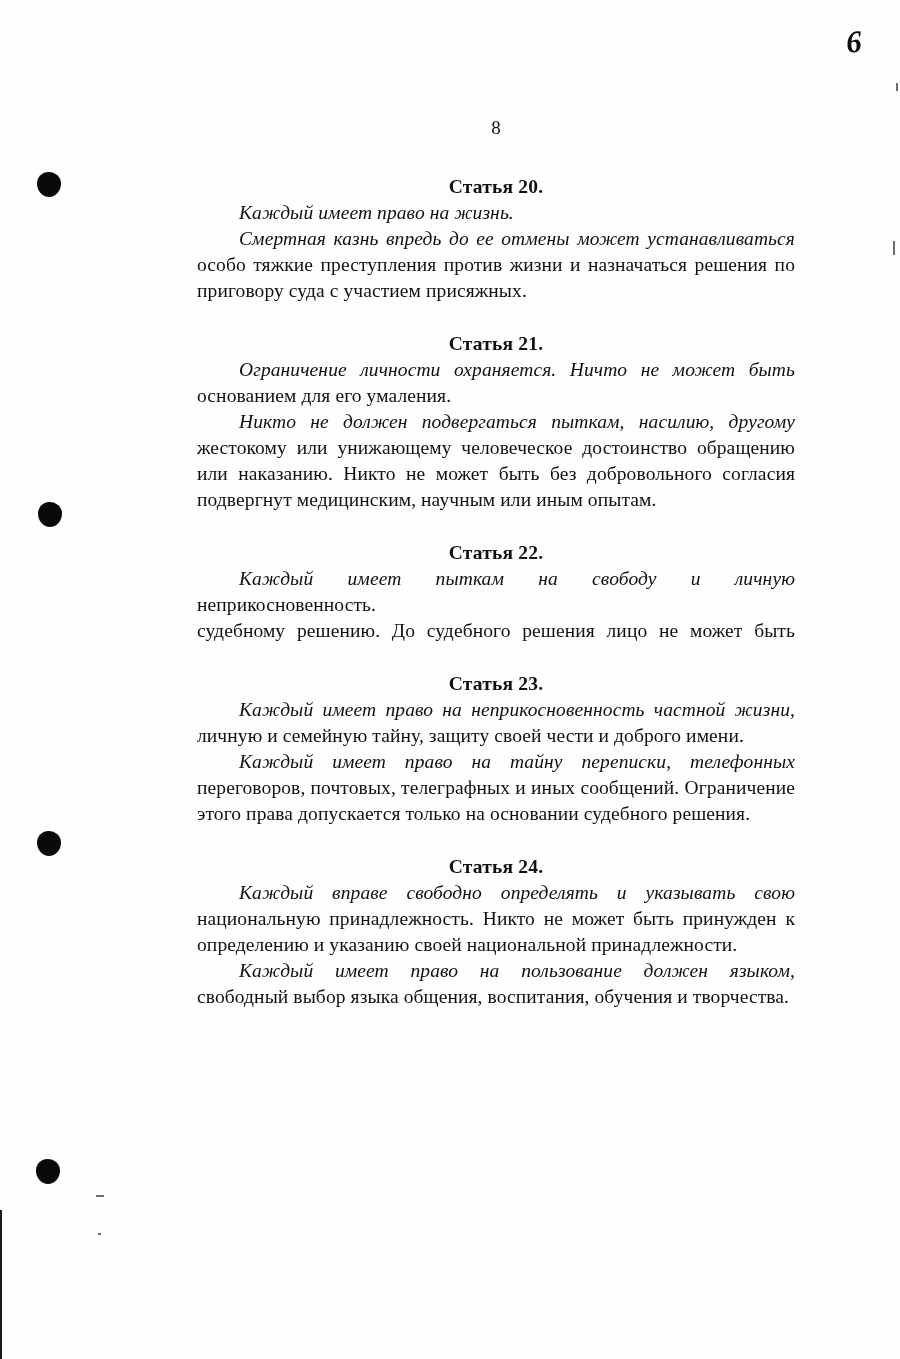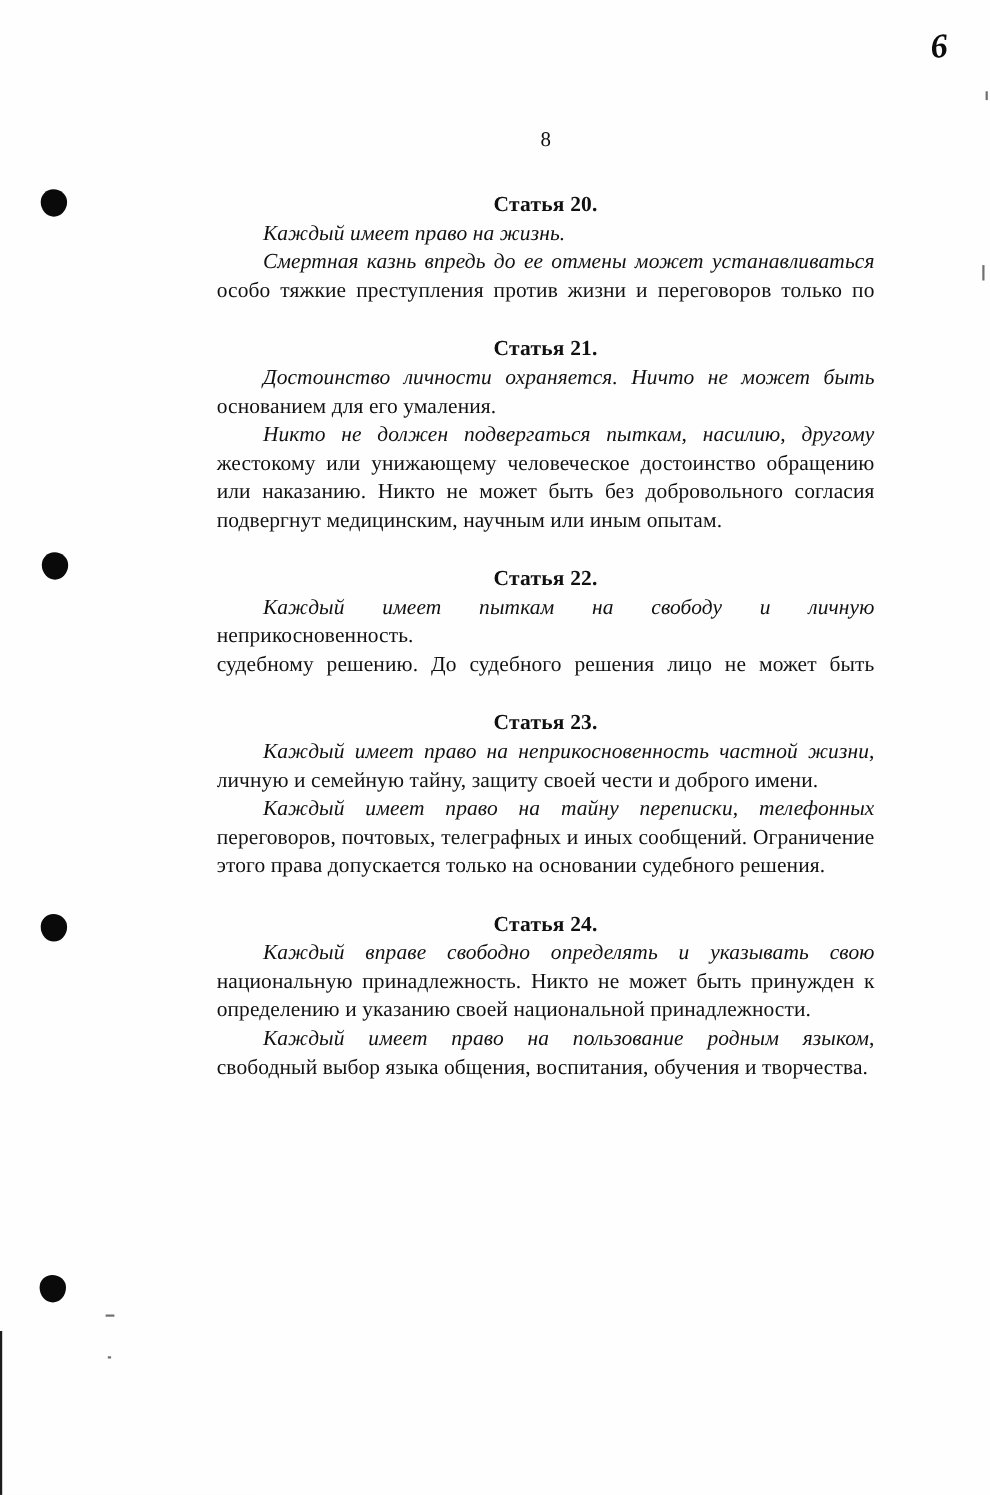--- a/index.html
+++ b/index.html
@@ -114,27 +114,28 @@
   <div class="text-column">
     <div class="page-number">8</div>
 
   <div class="article">
         <div class="article-title">Статья 20.</div>
         <div class="paragraph">
           <div class="text-line first last">Каждый имеет право на жизнь.</div>
         </div>
         <div class="paragraph">
           <div class="text-line first">Смертная казнь впредь до ее отмены может устанавливаться</div>
-          <div class="text-line">особо тяжкие преступления против жизни и переговоров только по</div>
+          <div class="text-line">особо тяжкие преступления против жизни и назначаться решения по</div>
+          <div class="text-line last">приговору суда с участием присяжных.</div>
         </div>
       </div>
       <div class="article">
         <div class="article-title">Статья 21.</div>
         <div class="paragraph">
-          <div class="text-line first">Достоинство личности охраняется. Ничто не может быть</div>
+          <div class="text-line first">Ограничение личности охраняется. Ничто не может быть</div>
           <div class="text-line last">основанием для его умаления.</div>
         </div>
         <div class="paragraph">
           <div class="text-line first">Никто не должен подвергаться пыткам, насилию, другому</div>
           <div class="text-line">жестокому или унижающему человеческое достоинство обращению</div>
           <div class="text-line">или наказанию. Никто не может быть без добровольного согласия</div>
           <div class="text-line last">подвергнут медицинским, научным или иным опытам.</div>
         </div>
       </div>
       <div class="article">
@@ -160,19 +161,19 @@
         </div>
       </div>
       <div class="article">
         <div class="article-title">Статья 24.</div>
         <div class="paragraph">
           <div class="text-line first">Каждый вправе свободно определять и указывать свою</div>
           <div class="text-line">национальную принадлежность. Никто не может быть принужден к</div>
           <div class="text-line last">определению и указанию своей национальной принадлежности.</div>
         </div>
         <div class="paragraph">
-          <div class="text-line first">Каждый имеет право на пользование родным языком,</div>
+          <div class="text-line first">Каждый имеет право на пользование должен языком,</div>
           <div class="text-line last">свободный выбор языка общения, воспитания, обучения и творчества.</div>
         </div>
       </div>
     </div>
 
 </div>
 
 </body></html>

